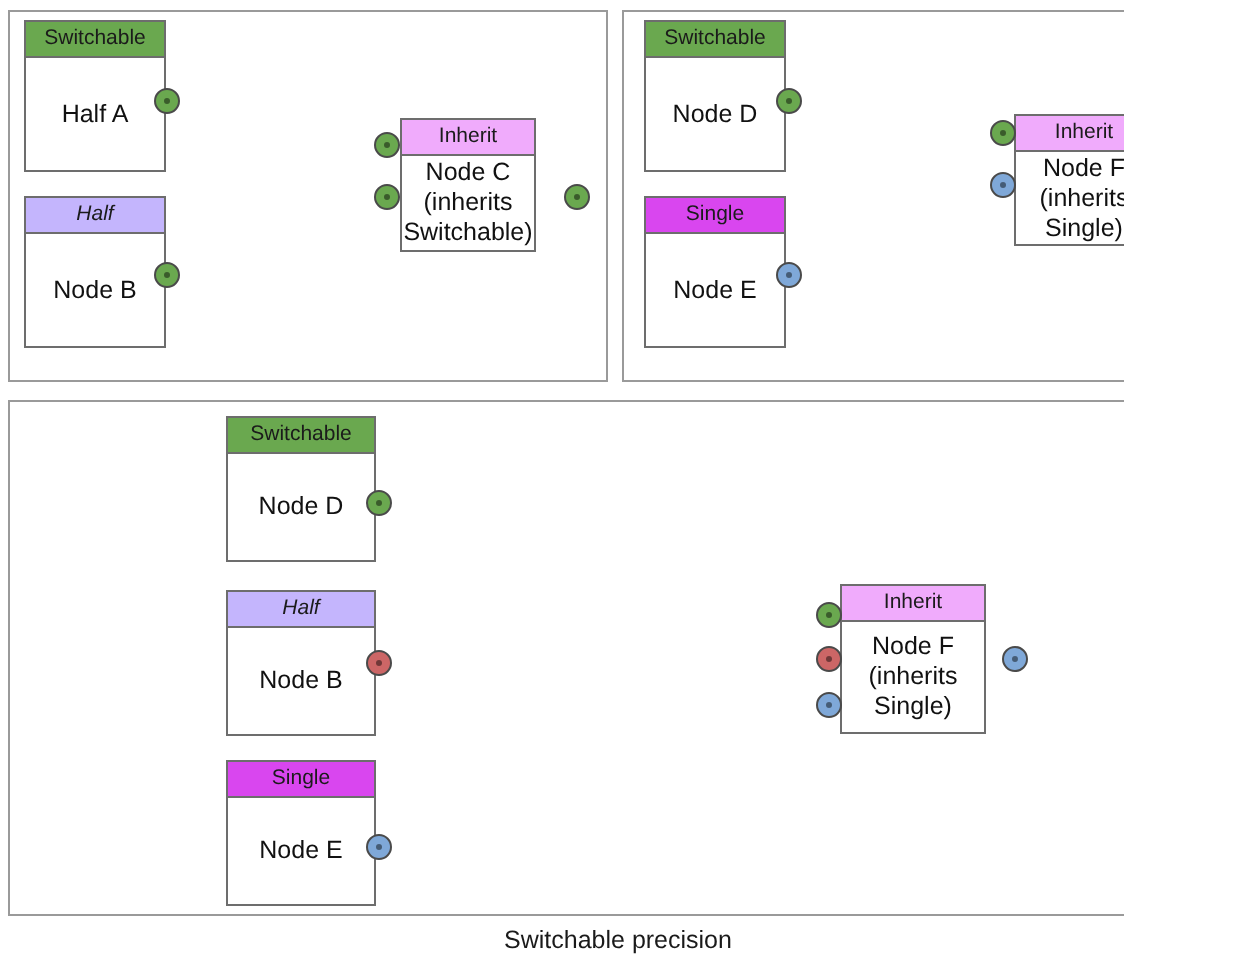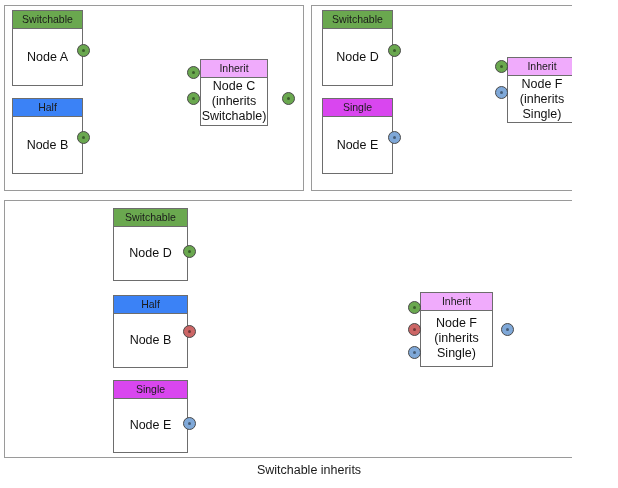--- a/index.html
+++ b/index.html
@@ -1,37 +1,37 @@
 <!DOCTYPE html>
 <html><head>
 <meta charset="utf-8">
 <style>
   html,body{margin:0;padding:0;background:#ffffff;}
   body{width:618px;height:488px;position:relative;
        font-family:"Liberation Sans","DejaVu Sans",sans-serif;
        -webkit-font-smoothing:antialiased;}
-  #stage{position:absolute;left:0;top:0;width:562px;height:488px;overflow:hidden;background:#fff;padding-left:10px;}
+  #stage{position:absolute;left:0;top:0;width:562px;height:488px;overflow:hidden;background:#fff;}
 
   .panel{position:absolute;border:1px solid #9a9a9a;background:#ffffff;box-sizing:border-box;}
 
   .node{position:absolute;box-sizing:border-box;border:1px solid #6d6d6d;background:#ffffff;}
   .node .hdr{
       box-sizing:border-box;height:18px;line-height:17px;text-align:center;
       font-size:10.5px;color:#1b1b1b;border-bottom:1px solid #6d6d6d;overflow:hidden;
       white-space:nowrap;
   }
   .node .body{
       display:flex;align-items:center;justify-content:center;flex-direction:column;
       text-align:center;font-size:12.5px;color:#111111;line-height:15px;
       height:calc(100% - 18px);padding:0 2px;box-sizing:border-box;
   }
   .node .body .ln{display:block;}
 
   .hdr-green{background:#6aa84f;}
-  .hdr-red{background:#3b82f6;}
+  .hdr-red{background:#c4b5fd;font-style:italic;}
   .hdr-blue{background:#d946ef;}
   .hdr-grey{background:#f0abfc;}
 
   .port{position:absolute;width:13px;height:13px;border-radius:50%;
         box-sizing:border-box;border:1px solid #4a4a4a;}
   .port::after{content:"";position:absolute;left:50%;top:50%;
         width:3px;height:3px;margin:-1.5px 0 0 -1.5px;border-radius:50%;
         background:rgba(0,0,0,.45);}
   .p-green{background:#6aa84f;}
   .p-red{background:#cc6666;}
@@ -64,21 +64,21 @@
     <path d="M199,331 L408,329" stroke="#4d4d4d" stroke-width="1" fill="none" marker-end="url(#ah)"></path>
     <path d="M199,423 L408,353" stroke="#4d4d4d" stroke-width="1" fill="none" marker-end="url(#ah)"></path>
   </svg>
 
   <div class="panel" style="left:4px;top:5px;width:300px;height:186px;">
   </div>
 
   <div class="node" style="left:12px;top:10px;width:71px;height:76px;">
     <div class="hdr hdr-green">Switchable</div>
     <div class="body">
-      <span class="ln">Node A</span>
+      <span class="ln">Half A</span>
     </div>
   </div>
   <div class="port p-green" style="left:77px;top:44px;"></div>
 
   <div class="node" style="left:12px;top:98px;width:71px;height:76px;">
     <div class="hdr hdr-red">Half</div>
     <div class="body">
       <span class="ln">Node B</span>
     </div>
   </div>
@@ -158,15 +158,15 @@
       <span class="ln">Node F</span>
       <span class="ln">(inherits</span>
       <span class="ln">Single)</span>
     </div>
   </div>
   <div class="port p-green" style="left:408px;top:301px;"></div>
   <div class="port p-red" style="left:408px;top:323px;"></div>
   <div class="port p-blue" style="left:408px;top:346px;"></div>
   <div class="port p-blue" style="left:501px;top:323px;"></div>
 
-  <div class="caption" style="left:0;top:463px;">Switchable inherits</div>
+  <div class="caption" style="left:0;top:463px;">Switchable precision</div>
 
 </div>
 
 </body></html>

